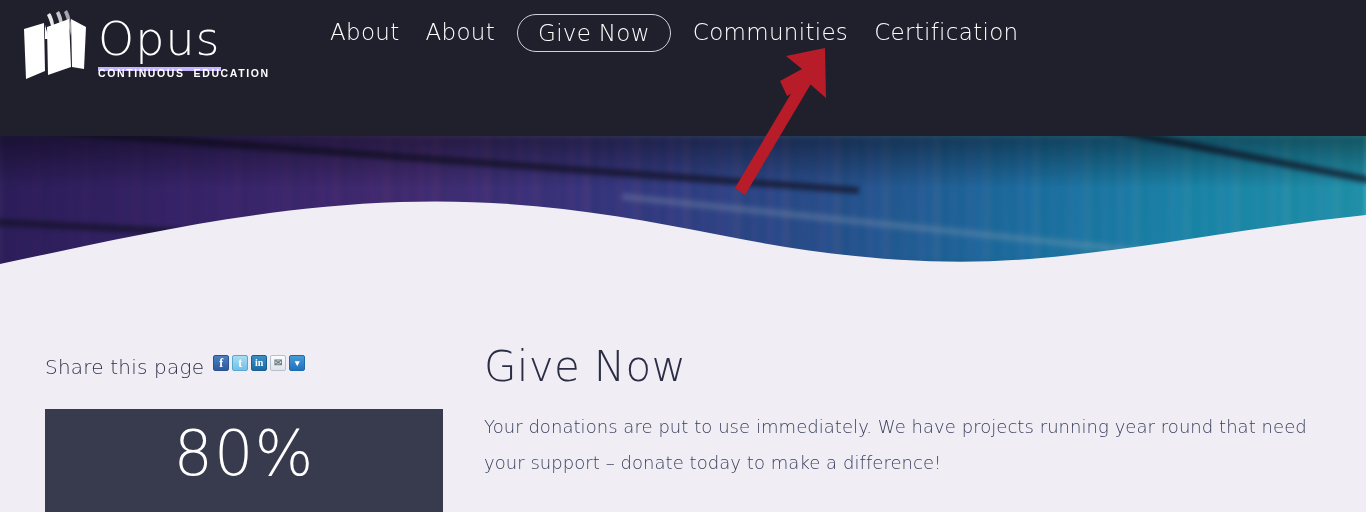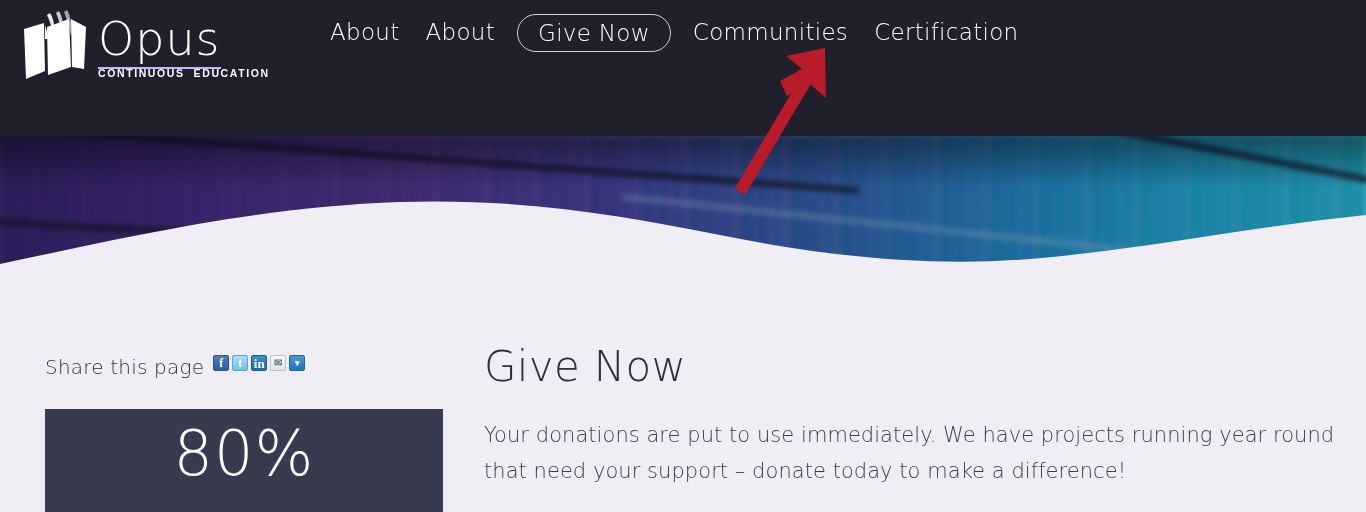--- a/index.html
+++ b/index.html
@@ -25,21 +25,21 @@
     position:absolute; left:14px; top:6px;
     width:230px; height:92px;
     display:flex; align-items:center;
   }
   .brand-mark{ width:78px; height:86px; flex:none; }
   .brand-word{ margin-left:6px; position:relative; top:-4px; }
   .brand-name{
     font-family:"DejaVu Sans", sans-serif;
     font-size:46px; font-weight:300; letter-spacing:1px;
     color:#ffffff; line-height:48px;
-    border-bottom:2px solid #c4b5fd;
+    border-bottom:4px solid #c4b5fd;
     padding-bottom:1px;
   }
   .brand-sub{
     font-family:"Liberation Sans", sans-serif;
     font-size:10.5px; font-weight:700; letter-spacing:1.6px;
     color:#ffffff; margin-top:4px; text-align:center;
     white-space:pre;
   }
 
   .main-nav{
@@ -180,23 +180,23 @@
     letter-spacing:1px; line-height:74px;
   }
 
   .article{ position:absolute; left:484px; top:18px; width:860px; }
   .article-title{
     font-family:"DejaVu Sans", sans-serif;
     font-size:42px; font-weight:300; color:#2b2d45;
     letter-spacing:.3px; line-height:56px;
   }
   .article-body{
-    margin-top:22px;
-    font-family:"DejaVu Sans", sans-serif;
-    font-size:21px; font-weight:300; color:#39405e;
+    margin-top:14px;
+    font-family:"DejaVu Sans", sans-serif;
+    font-size:18px; font-weight:300; color:#39405e;
     line-height:36px; letter-spacing:.05px;
     max-width:852px;
   }
 </style>
 </head>
 <body>
 
 <div id="page">
 
   <header class="site-header">
@@ -258,21 +258,21 @@
       <div class="share-row">
         <span class="share-label">Share this page</span>
         <span class="share-icons">
           <span class="share-btn sb-fb">
             <span class="sb-glyph">f</span>
           </span>
           <span class="share-btn sb-tw">
             <span class="sb-glyph">t</span>
           </span>
           <span class="share-btn sb-li">
-            <span class="sb-glyph" style="font-size:13px">in</span>
+            <span class="sb-glyph" style="font-size:10px">in</span>
           </span>
           <span class="share-btn sb-em">
             <span class="sb-glyph dark" style="font-size:10px">✉</span>
           </span>
           <span class="share-btn sb-more">
             <span class="sb-glyph" style="font-size:9px">▾</span>
           </span>
         </span>
       </div>
 

